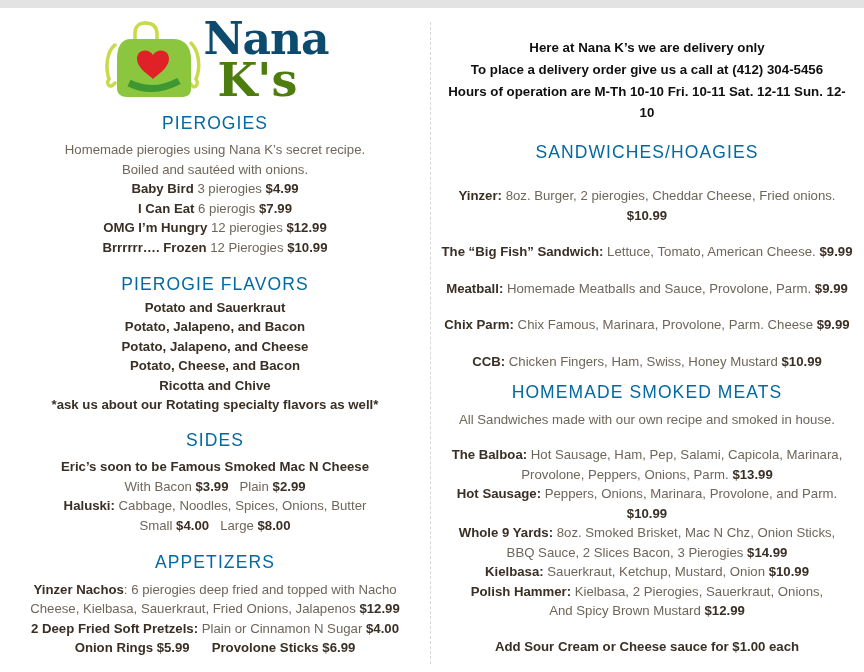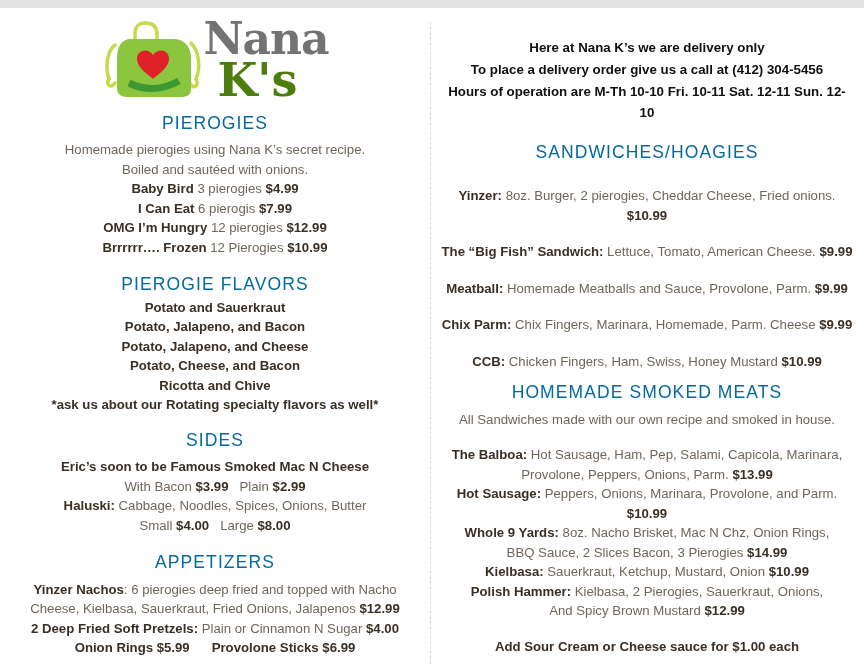--- a/index.html
+++ b/index.html
@@ -58,21 +58,21 @@
     height: 92px;
     margin-top: 6px;
     gap: 2px;
   }
   .logo-mark { width: 104px; height: 86px; display:block; }
   .logo-word { display: block; margin-left: -4px; }
   .logo-word .nana {
     font-family: "DejaVu Serif", serif;
     font-weight: bold;
     font-size: 44px;
-    color: #737373;
+    color: #0c4a6e;
     line-height: 0.92;
     letter-spacing: -1px;
     display: block;
     text-align: left;
   }
   .logo-word .ks {
     font-family: "DejaVu Serif", serif;
     font-weight: bold;
     font-size: 46px;
     color: #4d7c0f;
@@ -249,21 +249,21 @@
       <span>Lettuce, Tomato, American Cheese.</span>
       <span class="price">$9.99</span>
     </p>
     <p class="line spaced-item">
       <b>Meatball:</b>
       <span>Homemade Meatballs and Sauce, Provolone, Parm.</span>
       <span class="price">$9.99</span>
     </p>
     <p class="line spaced-item">
       <b>Chix Parm:</b>
-      <span>Chix Fingers, Marinara, Homemade, Parm. Cheese</span>
+      <span>Chix Famous, Marinara, Provolone, Parm. Cheese</span>
       <span class="price">$9.99</span>
     </p>
     <p class="line spaced-item">
       <b>CCB:</b>
       <span>Chicken Fingers, Ham, Swiss, Honey Mustard</span>
       <span class="price">$10.99</span>
     </p>
 
     <div class="sect-head pad-top-8">HOMEMADE SMOKED MEATS</div>
     <p class="line pad-top-4">All Sandwiches made with our own recipe and smoked in house.</p>
@@ -280,21 +280,21 @@
     </p>
 
     <p class="line">
       <b>Hot Sausage:</b>
       <span>Peppers, Onions, Marinara, Provolone, and Parm.</span>
       <span class="price">$10.99</span>
     </p>
 
     <p class="line">
       <b>Whole 9 Yards:</b>
-      <span>8oz. Nacho Brisket, Mac N Chz, Onion Rings,</span>
+      <span>8oz. Smoked Brisket, Mac N Chz, Onion Sticks,</span>
     </p>
     <p class="line">
       <span>BBQ Sauce, 2 Slices Bacon, 3 Pierogies</span>
       <span class="price">$14.99</span>
     </p>
 
     <p class="line">
       <b>Kielbasa:</b>
       <span>Sauerkraut, Ketchup, Mustard, Onion</span>
       <span class="price">$10.99</span>

